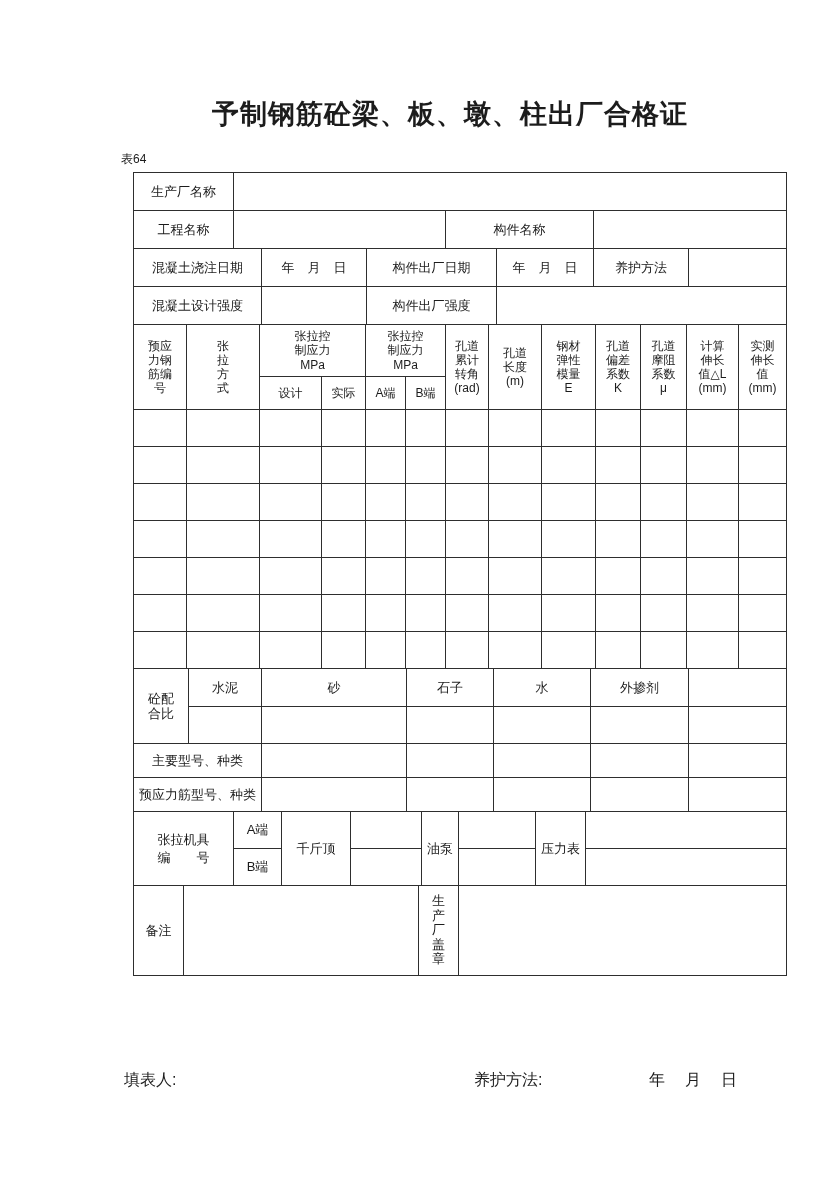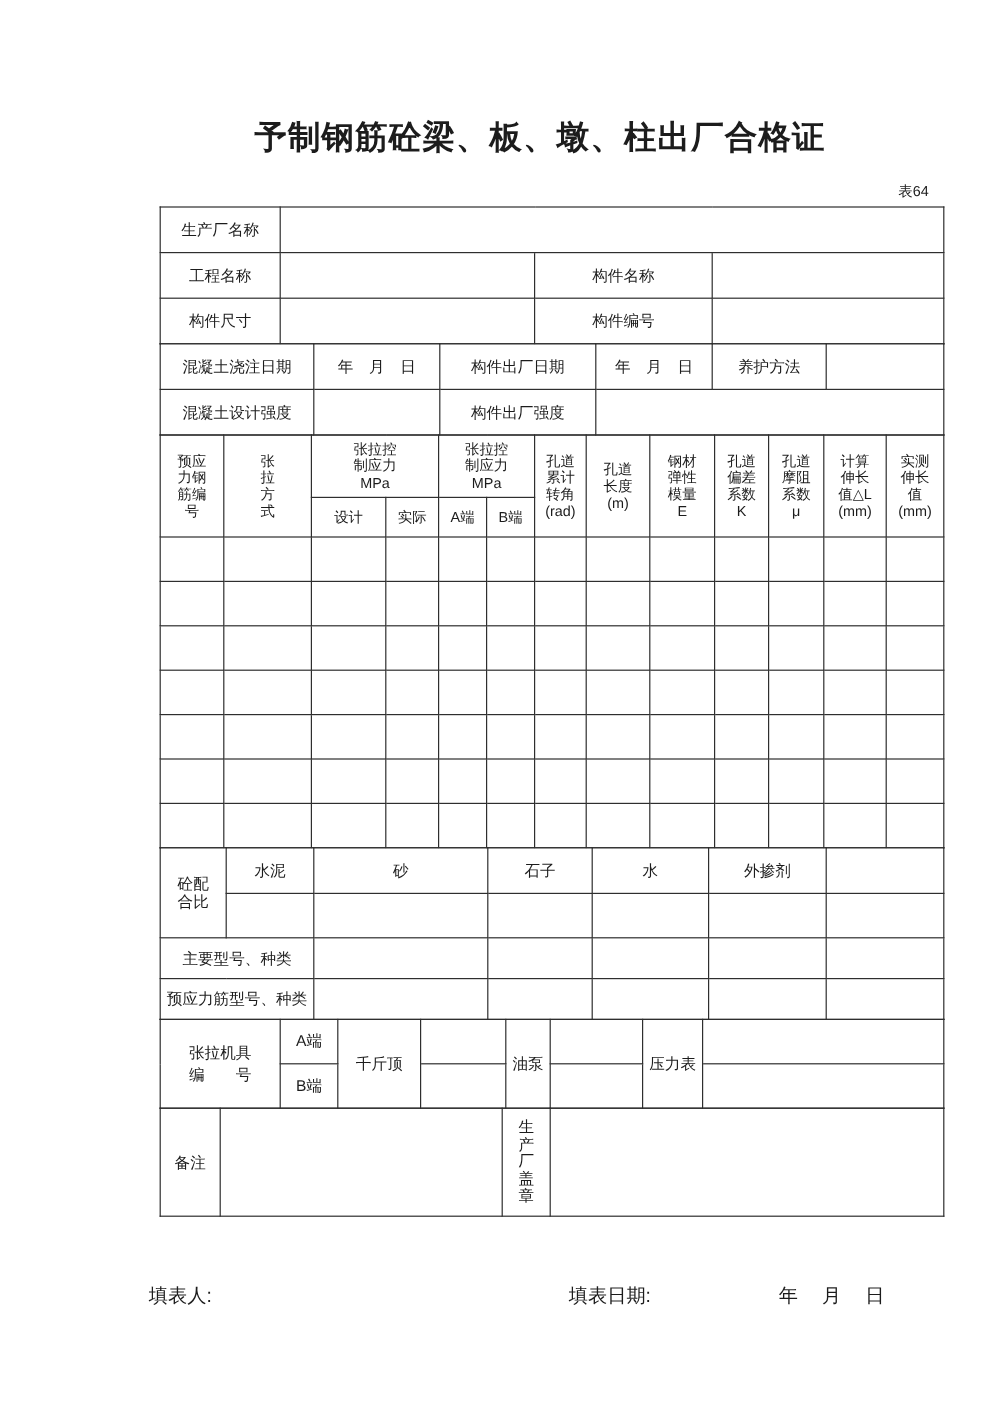--- a/index.html
+++ b/index.html
@@ -1,20 +1,20 @@
 <!DOCTYPE html>
 <html><head>
 <meta charset="utf-8">
 <style>
   html,body{margin:0;padding:0;background:#ffffff;}
   .page{position:relative;width:838px;height:1186px;background:#fff;
         font-family:"Liberation Sans","DejaVu Sans",sans-serif;color:#1c1c1c;margin-left:31px;}
   .title{position:absolute;top:96px;left:0;width:838px;text-align:center;
          font-size:27px;font-weight:bold;letter-spacing:1px;}
-  .tableno{position:absolute;top:151px;left:90px;width:653px;text-align:right;font-size:12px;}
+  .tableno{position:absolute;top:151px;left:90px;width:653px;text-align:left;font-size:12px;}
   .formwrap{position:absolute;top:172px;left:102px;width:653px;}
   table{border-collapse:collapse;table-layout:fixed;width:653px;margin-top:-1px;}
   table.first{margin-top:0;}
   td{border:1px solid #2e2e2e;text-align:center;vertical-align:middle;
      font-size:13px;padding:0;overflow:hidden;background:#fff;}
   .ml{white-space:pre-line;line-height:1.18;}
   .hdr{font-size:12px;}
   .eqlabel{white-space:pre-line;line-height:1.35;}
   .seal{white-space:pre-line;line-height:1.12;font-size:13px;}
   .footer{position:absolute;top:1070px;left:0;width:838px;height:20px;font-size:16px;}
@@ -42,26 +42,20 @@
         </colgroup>
       <tbody>
           <tr style="height:38px">
         <td>生产厂名称</td>
         <td colspan="3"></td>
       </tr>
       <tr style="height:38px">
         <td>工程名称</td>
         <td></td>
         <td>构件名称</td>
-        <td></td>
-      </tr>
-      <tr style="height:38px">
-        <td>构件尺寸</td>
-        <td></td>
-        <td>构件编号</td>
         <td></td>
       </tr>
     </tbody>
       </table>
 
     <table>
       <colgroup>
           <col style="width:128px">
           <col style="width:105px">
           <col style="width:130px">
@@ -360,17 +354,17 @@
 章</td>
         <td></td>
       </tr>
     </tbody>
       </table>
 
   </div>
 
   <div class="footer">
     <span class="f-filler">填表人:</span>
-    <span class="f-date-label">填表日期:</span>
+    <span class="f-date-label">养护方法:</span>
     <span class="f-date">年　月　日</span>
   </div>
 
 </div>
 
 </body></html>

